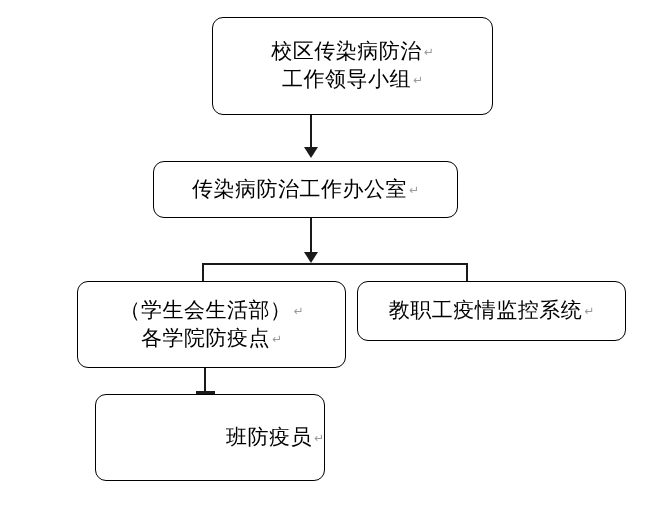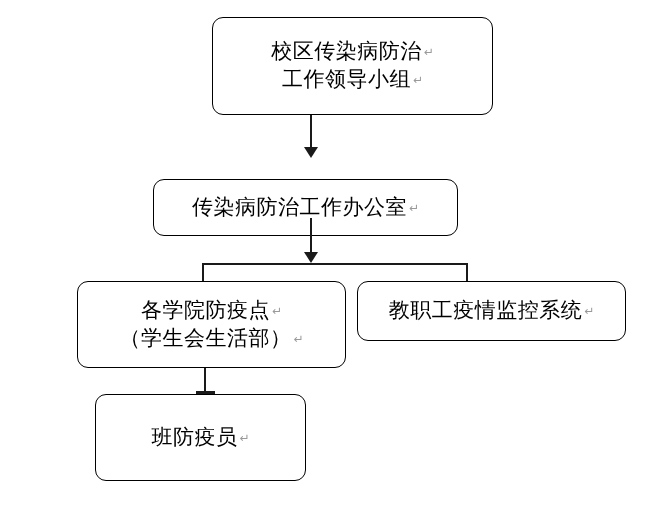--- a/index.html
+++ b/index.html
@@ -41,24 +41,24 @@
   .pilcrow {
     color: #9a9a9a;
     font-size: 12px;
     font-family: "DejaVu Sans", sans-serif;
     vertical-align: 12%;
     margin-left: 2px;
     letter-spacing: 0;
   }
   
   #node-leadership  { left: 172px; top: 17px;  width: 281px; height: 98px; margin-left: 40px; }
-  #node-office      { left: 153px; top: 161px; width: 305px; height: 57px; margin-top: 18px; }
+  #node-office      { left: 153px; top: 161px; width: 305px; height: 57px; }
   #node-college     { left: 77px;  top: 281px; width: 269px; height: 87px; }
   #node-staff       { left: 357px; top: 281px; width: 269px; height: 60px; justify-content: center; }
-  #node-class       { left: 95px;  top: 394px; width: 211px; height: 87px; }
+  #node-class       { left: 95px;  top: 394px; width: 230px; height: 87px; align-items: flex-end; }
 
   
   .conn { position: absolute; background: #1a1a1a; }
   .vline { width: 2px; }
   .hline { height: 2px; }
   .arrowhead {
     position: absolute;
     width: 0; height: 0;
     border-left: 7px solid transparent;
     border-right: 7px solid transparent;
@@ -98,22 +98,22 @@
   </div>
 
   <div class="conn vline" id="conn-office-bus-line"></div>
   <div class="arrowhead" id="conn-office-bus-head"></div>
 
   <div class="conn hline" id="conn-bus"></div>
   <div class="conn vline" id="conn-bus-college"></div>
   <div class="conn vline" id="conn-bus-staff"></div>
 
   <div class="node" id="node-college">
+    <span class="line"><span>（学生会生活部）</span><span class="pilcrow">↵</span></span>
     <span class="line"><span>各学院防疫点</span><span class="pilcrow">↵</span></span>
-    <span class="line"><span>（学生会生活部）</span><span class="pilcrow">↵</span></span>
   </div>
 
   <div class="node" id="node-staff">
     <span class="line"><span>教职工疫情监控系统</span><span class="pilcrow">↵</span></span>
   </div>
 
   <div class="conn vline" id="conn-college-class-line"></div>
   <div class="conn" id="conn-college-class-cap"></div>
 
   <div class="node" id="node-class">

